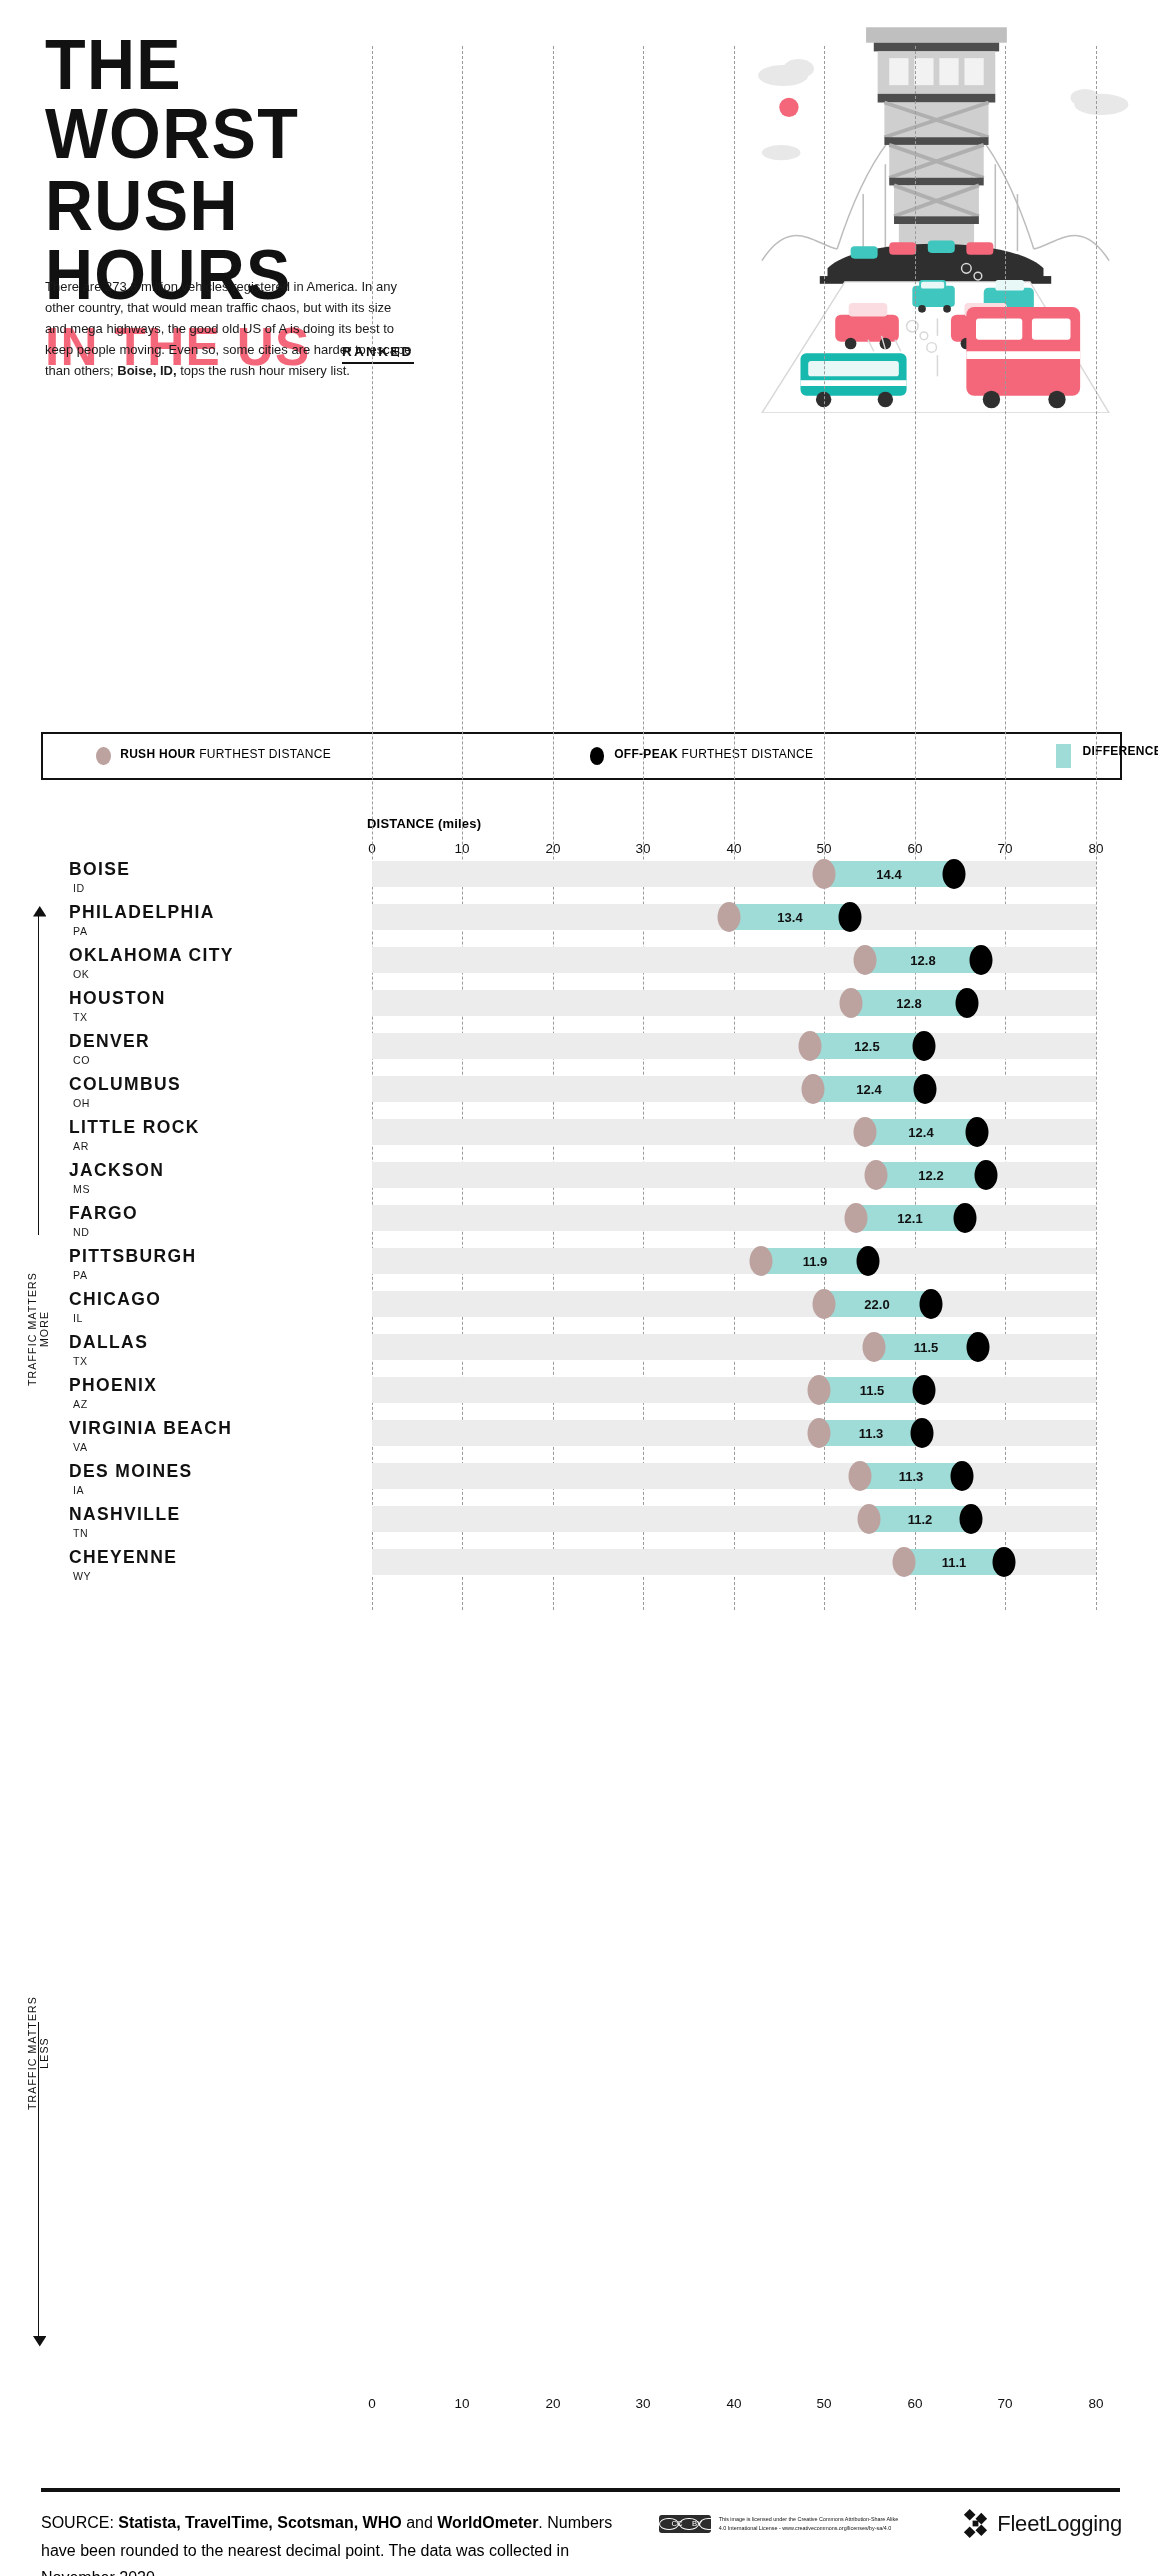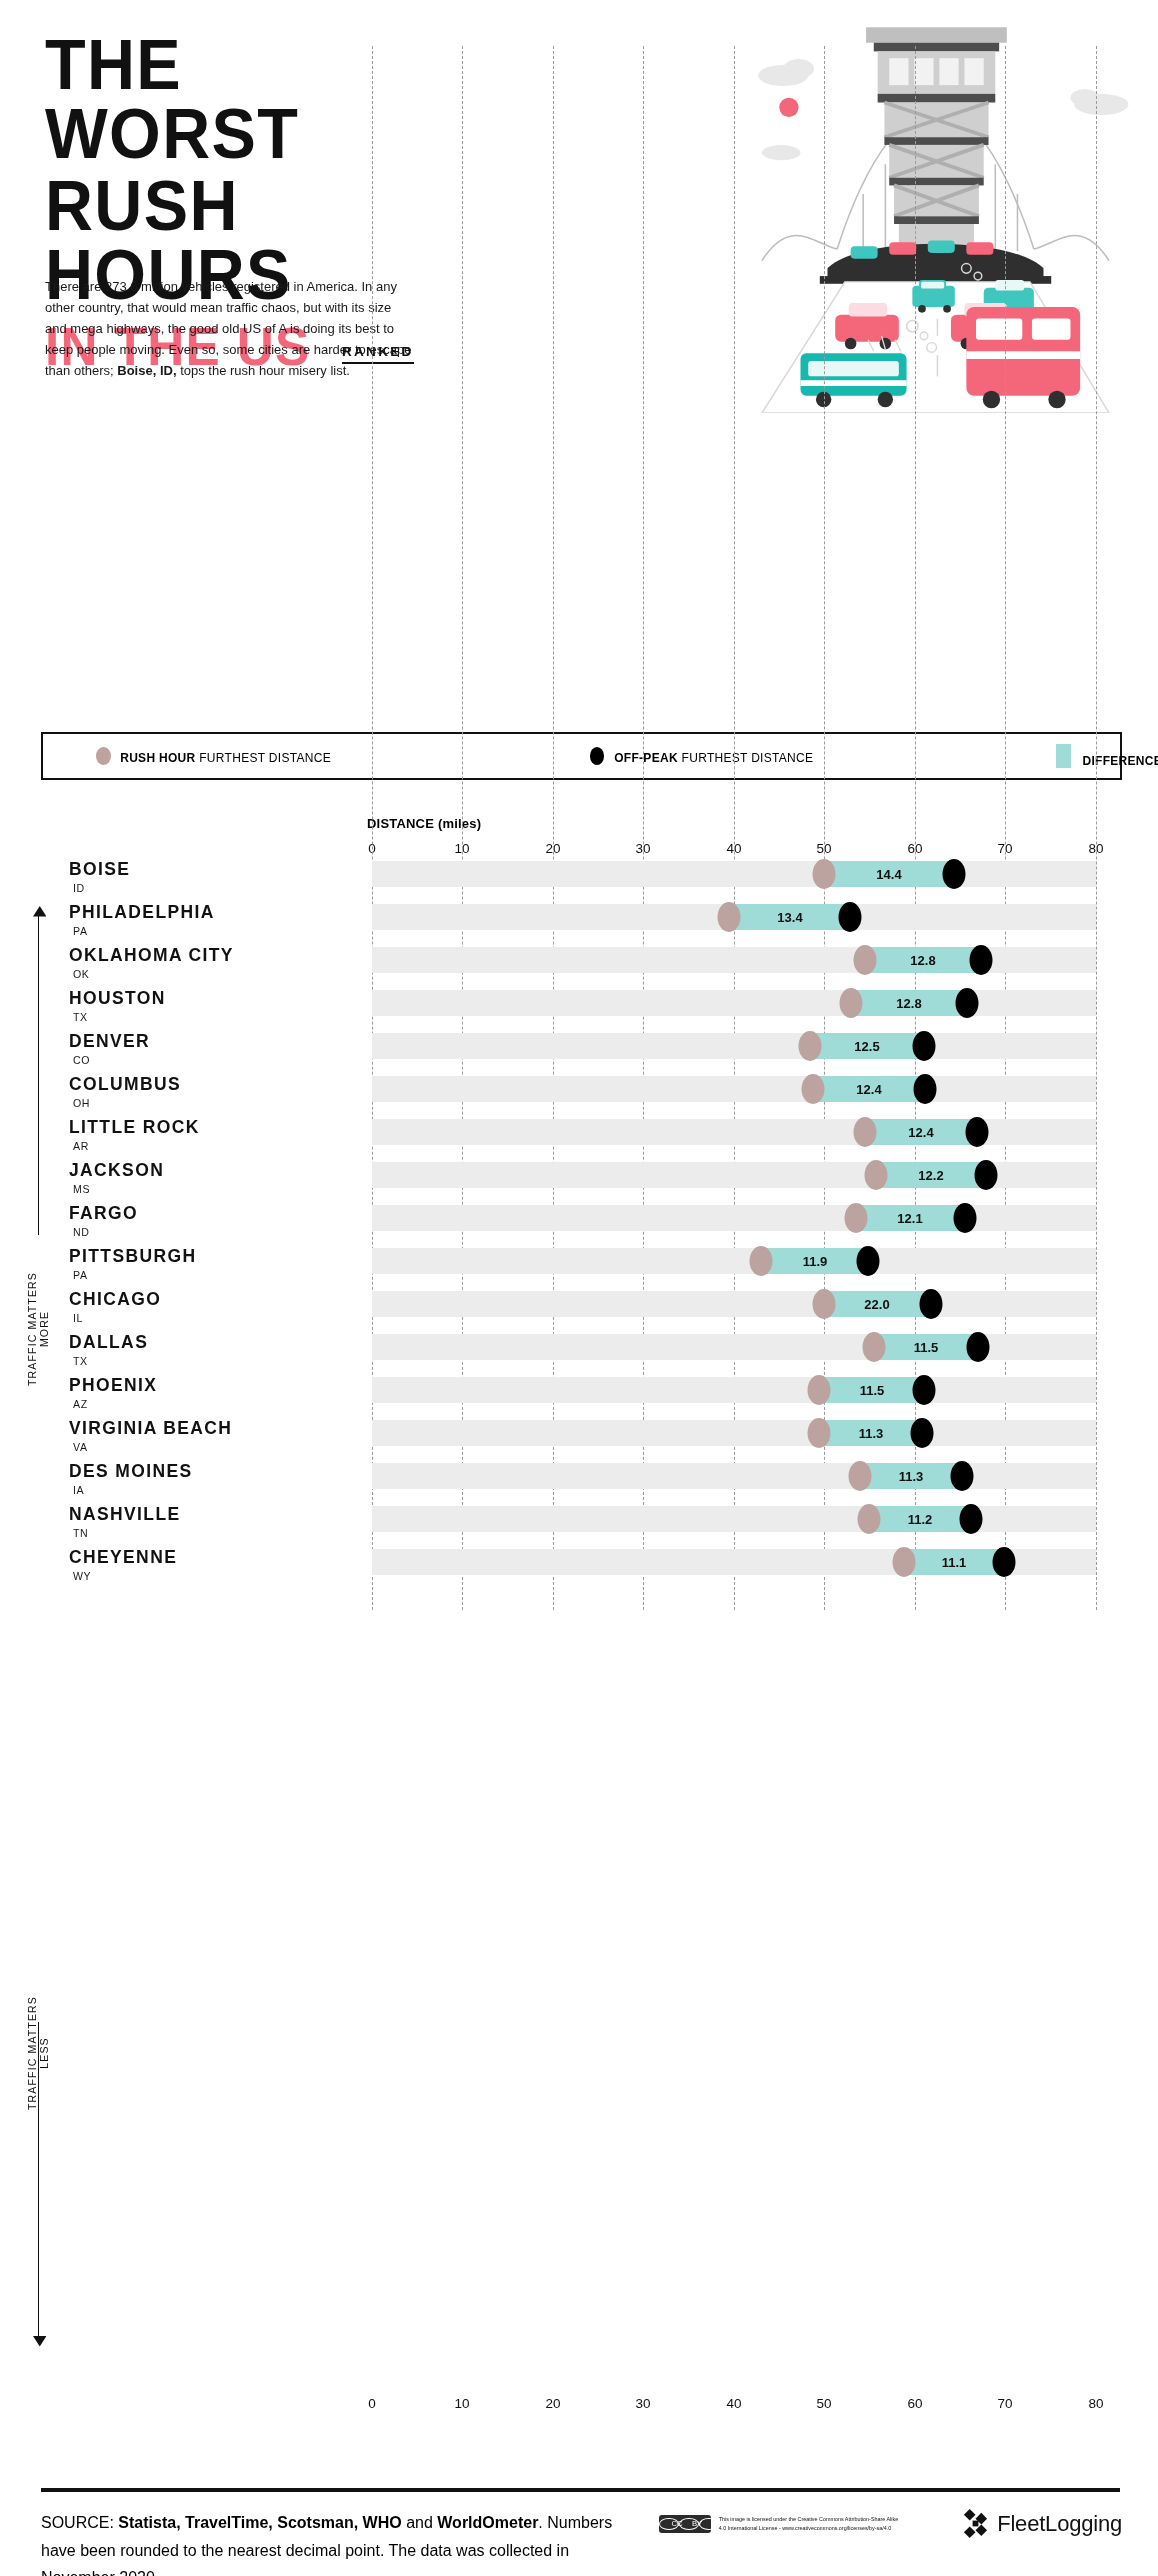--- a/index.html
+++ b/index.html
@@ -41,21 +41,21 @@
 
   
   .art { position: absolute; right: 9.7px; top: 7.7px; width: 425px; height: 405px; }
 
   
   .legend {
     position: absolute; left: 41px; top: 732px; width: 1081px; height: 48px;
     border: 2.9px solid #111; background: #fff;
     display: flex; align-items: center;
   }
-  .legend-item { display: flex; align-items: flex-end; }
+  .legend-item { display: flex; align-items: flex-start; }
   .legend-item.i1 { margin-left: 53px; }
   .legend-item.i2 { margin-left: 259px; }
   .legend-item.i3 { margin-left: 243px; }
   .lg-dot { width: 14.5px; height: 18.3px; border-radius: 50%; margin-right: 9.7px; }
   .lg-dot.rush { background: #BCA3A0; }
   .lg-dot.off  { background: #000000; }
   .lg-sq { width: 14.5px; height: 24px; background: #9FDCD8; margin-right: 11.6px; }
   .lg-text {
     font-family: "Liberation Sans Narrow", "Liberation Sans", sans-serif;
     font-size: 12px; letter-spacing: 0.3px; white-space: nowrap;

